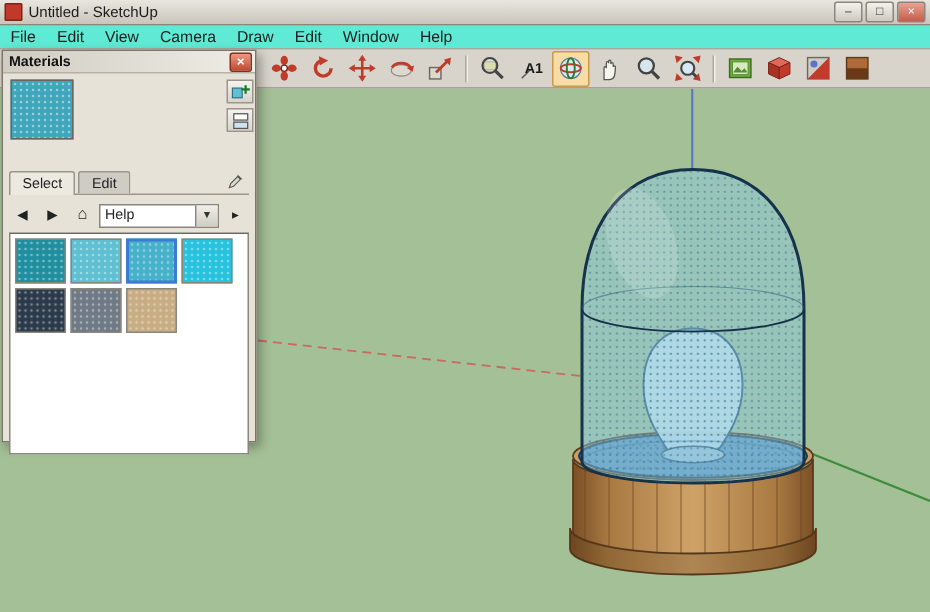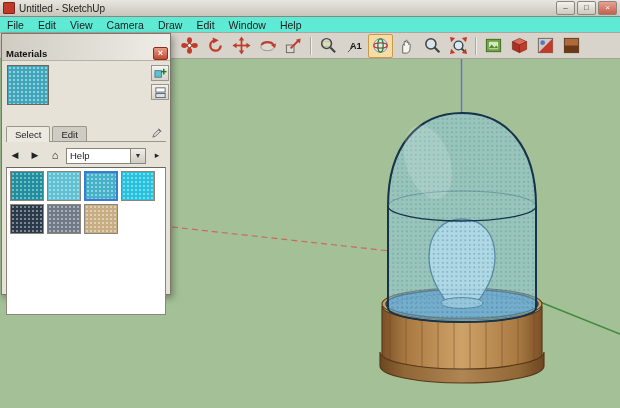--- a/index.html
+++ b/index.html
@@ -43,21 +43,21 @@
   
   #canvas{position:absolute;left:0;right:0;top:59px;bottom:0;z-index:1;}
   #canvas svg{display:block;width:620px;height:349px;}
   
   #materials{
     position:absolute;left:1px;top:33px;width:170px;height:262px;
     background:#e6e2d8;border:1px solid #7a766c;box-shadow:2px 3px 7px rgba(0,0,0,.35);
     z-index:10;font-size:10px;box-sizing:border-box;
   }
   .mat-title{
-    height:14px;display:flex;align-items:center;padding:12px 2px 0 4px;
+    height:14px;display:flex;align-items:center;padding:0 2px 0 4px;
     background:linear-gradient(90deg,#d0ccc2,#efede7);
     border-bottom:1px solid #b5b1a6;font-weight:bold;font-size:9.5px;color:#111;
   }
   .mat-close{
     margin-left:auto;width:13px;height:11px;font-size:9px;line-height:10px;text-align:center;
     background:linear-gradient(#e89a86,#c0492f);color:#fff;border:1px solid #8a2d1a;border-radius:2px;
   }
   .preview-row{position:relative;height:44px;margin:3px 4px 0;}
   .preview-thumb{
     position:absolute;left:1px;top:1px;width:42px;height:40px;border:1px solid #6a675f;

